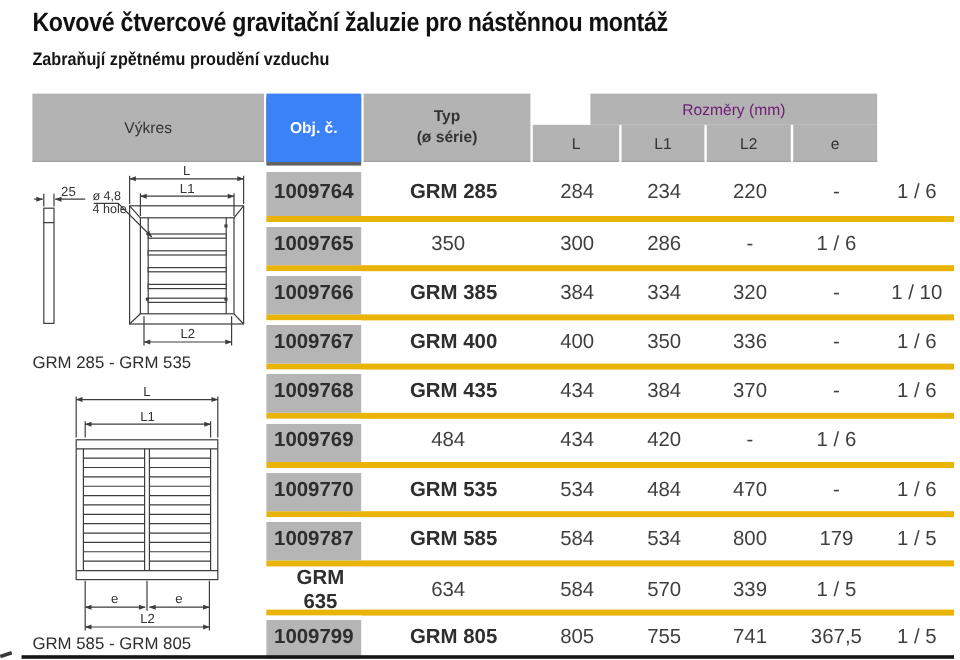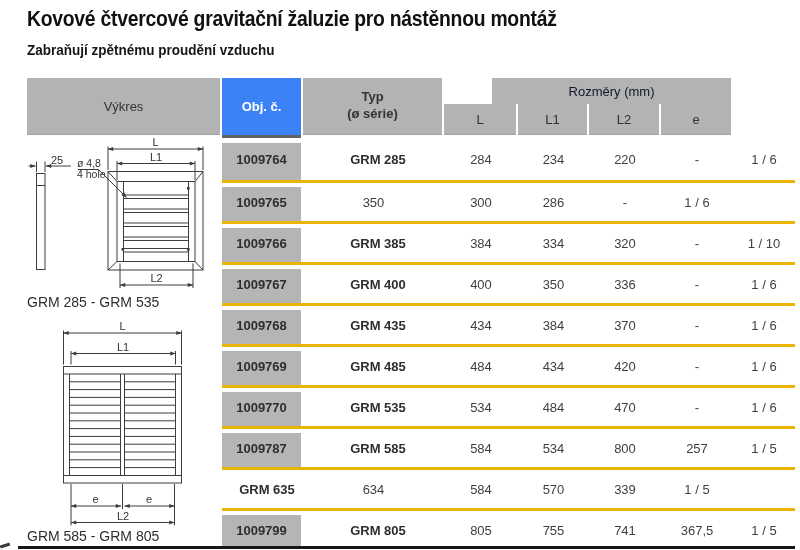--- a/index.html
+++ b/index.html
@@ -31,36 +31,36 @@
     display:flex;align-items:center;justify-content:center;text-align:center;
     border-bottom:1px solid #a2a2a2;box-sizing:border-box;
   }
   .th-obj{
     background:#3b82f6;color:#fff;font-weight:700;border-bottom:none;
     box-shadow:0 3px 0 0 #636363;
   }
   .th-typ{font-weight:700;flex-direction:column;line-height:1.3;}
   .hgroup{display:flex;flex-direction:column;}
   .hgroup-label{
-    height:26px;background:#b3b3b3;color:#0f172a;font-size:13px;
+    height:26px;background:#b3b3b3;color:#701a75;font-size:13px;
     display:flex;align-items:center;justify-content:center;margin-left:48px;
   }
   .subcols{
     flex:1;display:grid;grid-template-columns:72px 69px 70px 70px;column-gap:2px;
   }
   .subcols .th{font-size:13px;}
 
   
   .tbody{position:absolute;left:222px;top:139px;width:573px;}
   .trow{
     height:41px;box-sizing:border-box;display:grid;
     grid-template-columns:81px 141px 74px 71px 72px 72px 62px;
-    align-items:center;font-size:13px;color:#3f3f3f;
-  }
-  .trow + .trow{border-top:3px solid #eab308;}
+    align-items:center;font-size:17px;color:#3f3f3f;
+  }
+  .trow + .trow{border-top:5px solid #eab308;}
   .c{text-align:center;}
   .c-obj{
     width:79px;height:100%;box-sizing:border-box;
     background:linear-gradient(#fff 0 4px,#b5b5b5 4px);
     display:flex;align-items:center;justify-content:center;
     font-weight:700;color:#2e2e2e;
   }
   .c-typ{text-align:center;padding-left:9px;font-weight:700;color:#2e2e2e;}
 
   
@@ -139,21 +139,20 @@
       <div class="c-obj">1009768</div>
       <div class="c-typ">GRM 435</div>
       <div class="c">434</div>
       <div class="c">384</div>
       <div class="c">370</div>
       <div class="c">-</div>
       <div class="c">1 / 6</div>
     </div>
     <div class="trow">
       <div class="c-obj">1009769</div>
-      <div class="c-typ">GRM 485</div>
       <div class="c">484</div>
       <div class="c">434</div>
       <div class="c">420</div>
       <div class="c">-</div>
       <div class="c">1 / 6</div>
     </div>
     <div class="trow">
       <div class="c-obj">1009770</div>
       <div class="c-typ">GRM 535</div>
       <div class="c">534</div>
@@ -161,21 +160,21 @@
       <div class="c">470</div>
       <div class="c">-</div>
       <div class="c">1 / 6</div>
     </div>
     <div class="trow">
       <div class="c-obj">1009787</div>
       <div class="c-typ">GRM 585</div>
       <div class="c">584</div>
       <div class="c">534</div>
       <div class="c">800</div>
-      <div class="c">257</div>
+      <div class="c">179</div>
       <div class="c">1 / 5</div>
     </div>
     <div class="trow">
       <div class="c-typ">GRM 635</div>
       <div class="c">634</div>
       <div class="c">584</div>
       <div class="c">570</div>
       <div class="c">339</div>
       <div class="c">1 / 5</div>
     </div>

